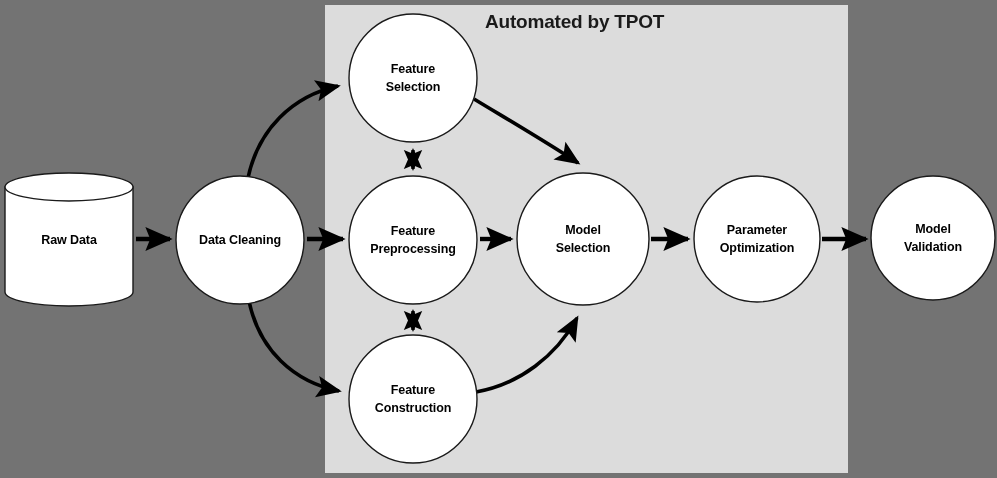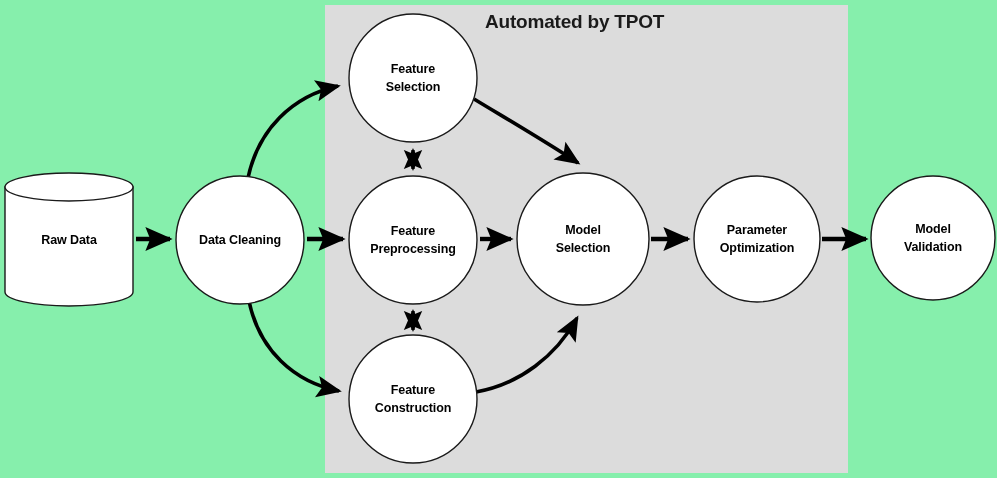--- a/index.html
+++ b/index.html
@@ -7,21 +7,21 @@
     padding: 0;
     background: #ffffff;
   }
   body {
     font-family: "Liberation Sans", sans-serif;
   }
   #canvas {
     position: relative;
     width: 997px;
     height: 478px;
-    background: #86efac;
+    background: #737373;
     overflow: hidden;
   }
   #diagram-svg {
     position: absolute;
     left: 0;
     top: 0;
     width: 997px;
     height: 478px;
   }
   .node-label {

